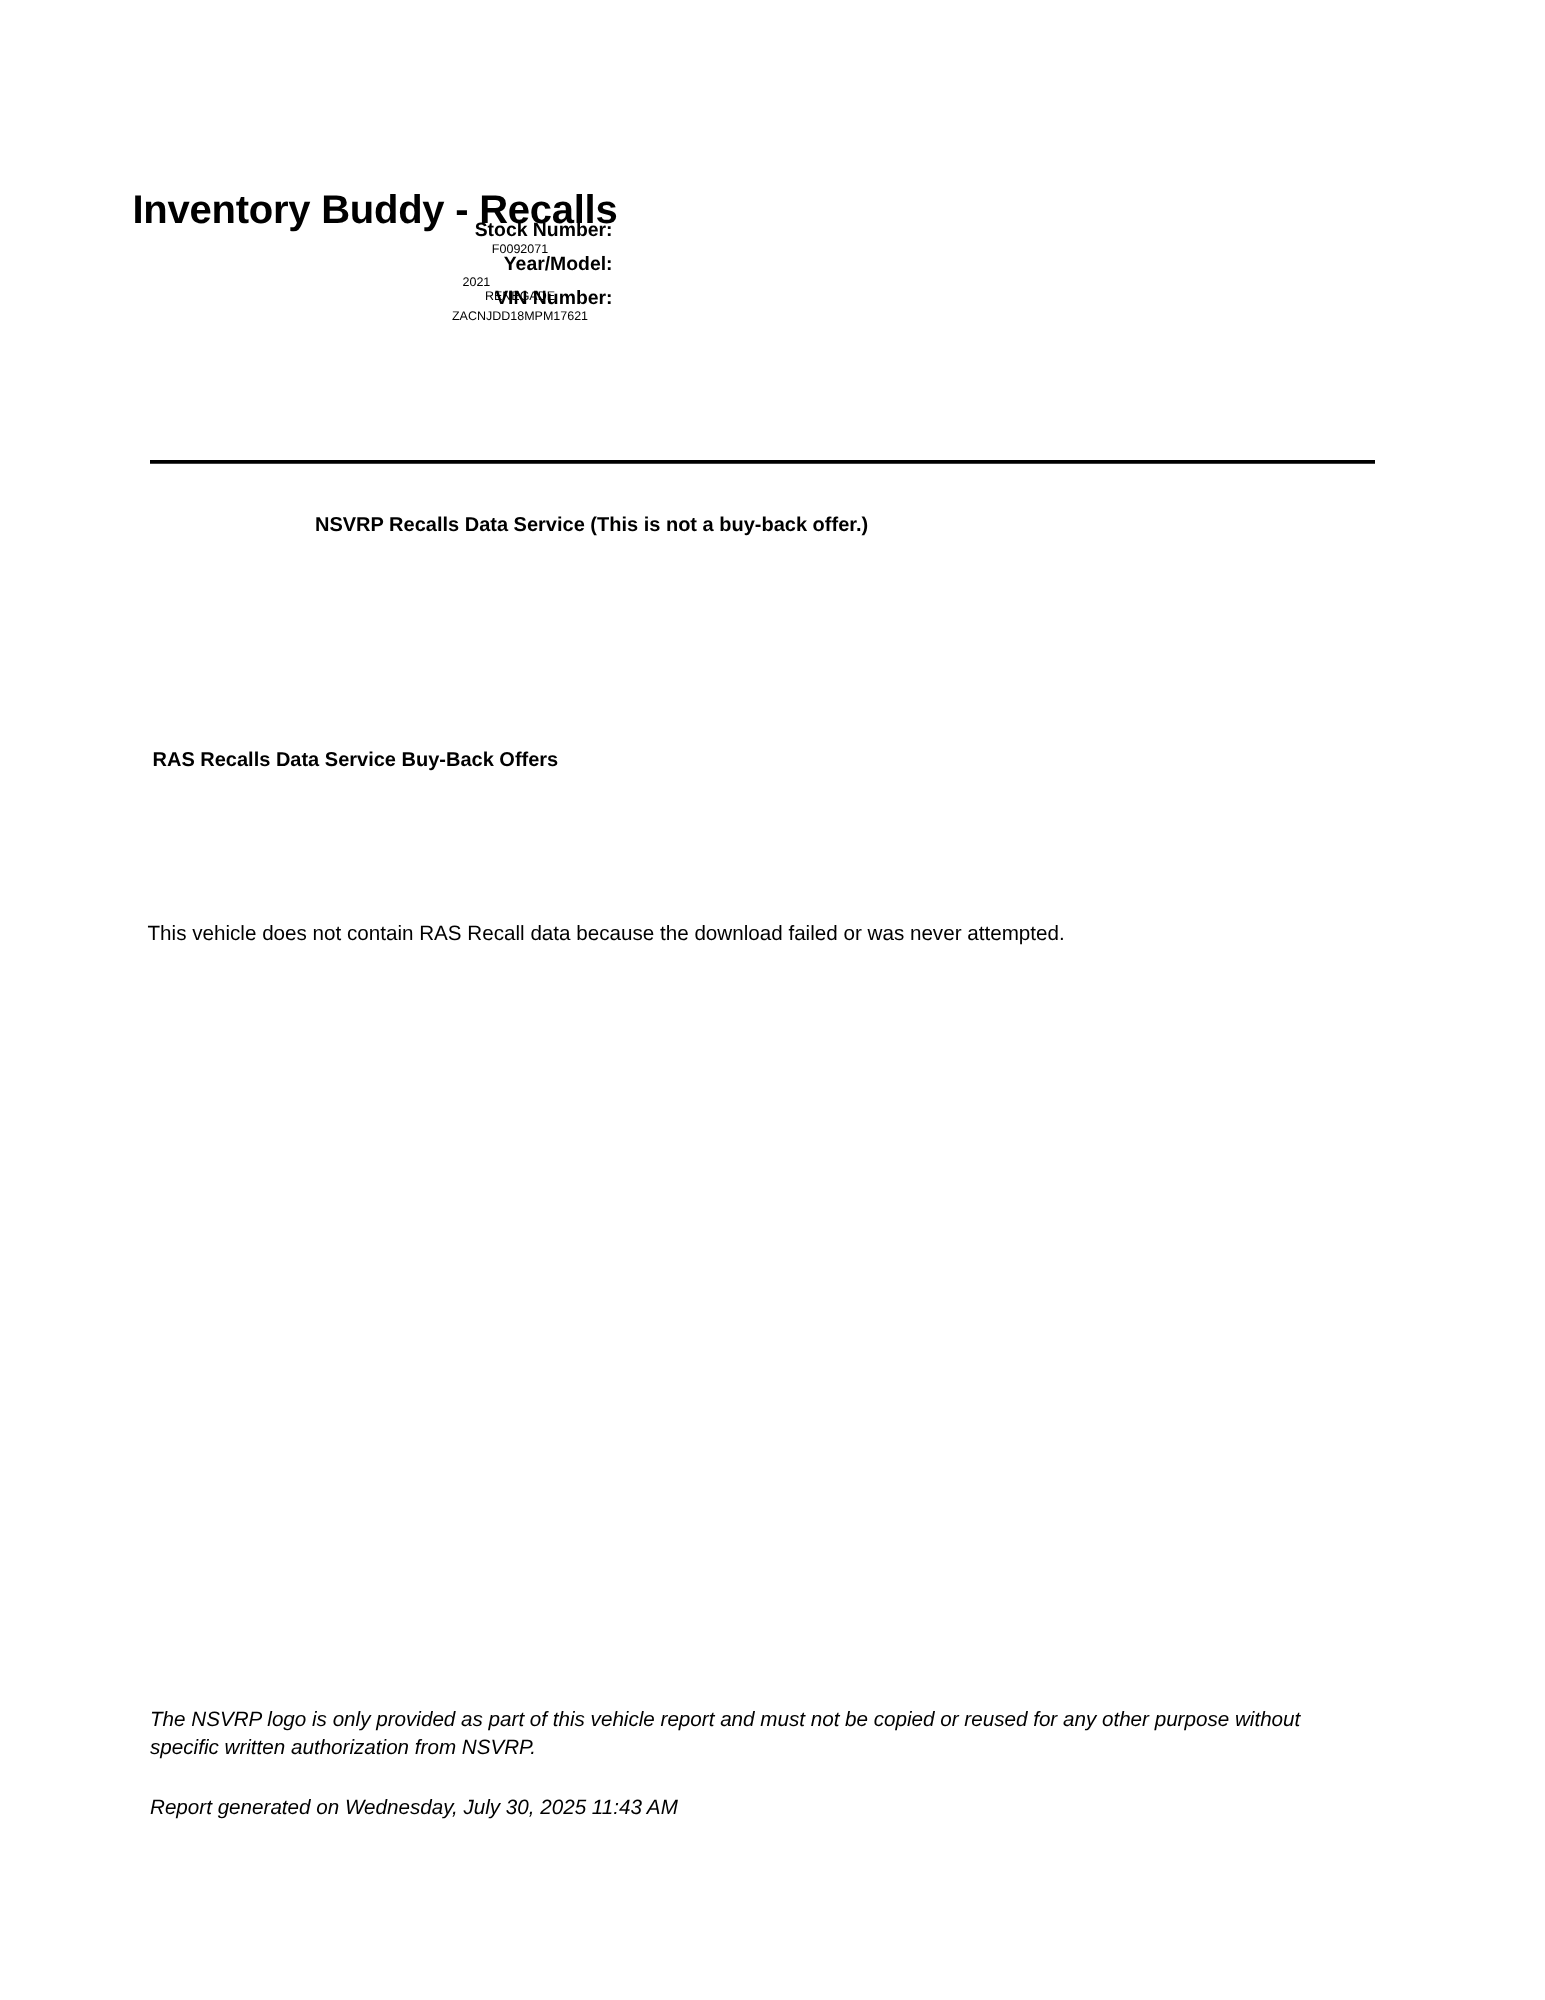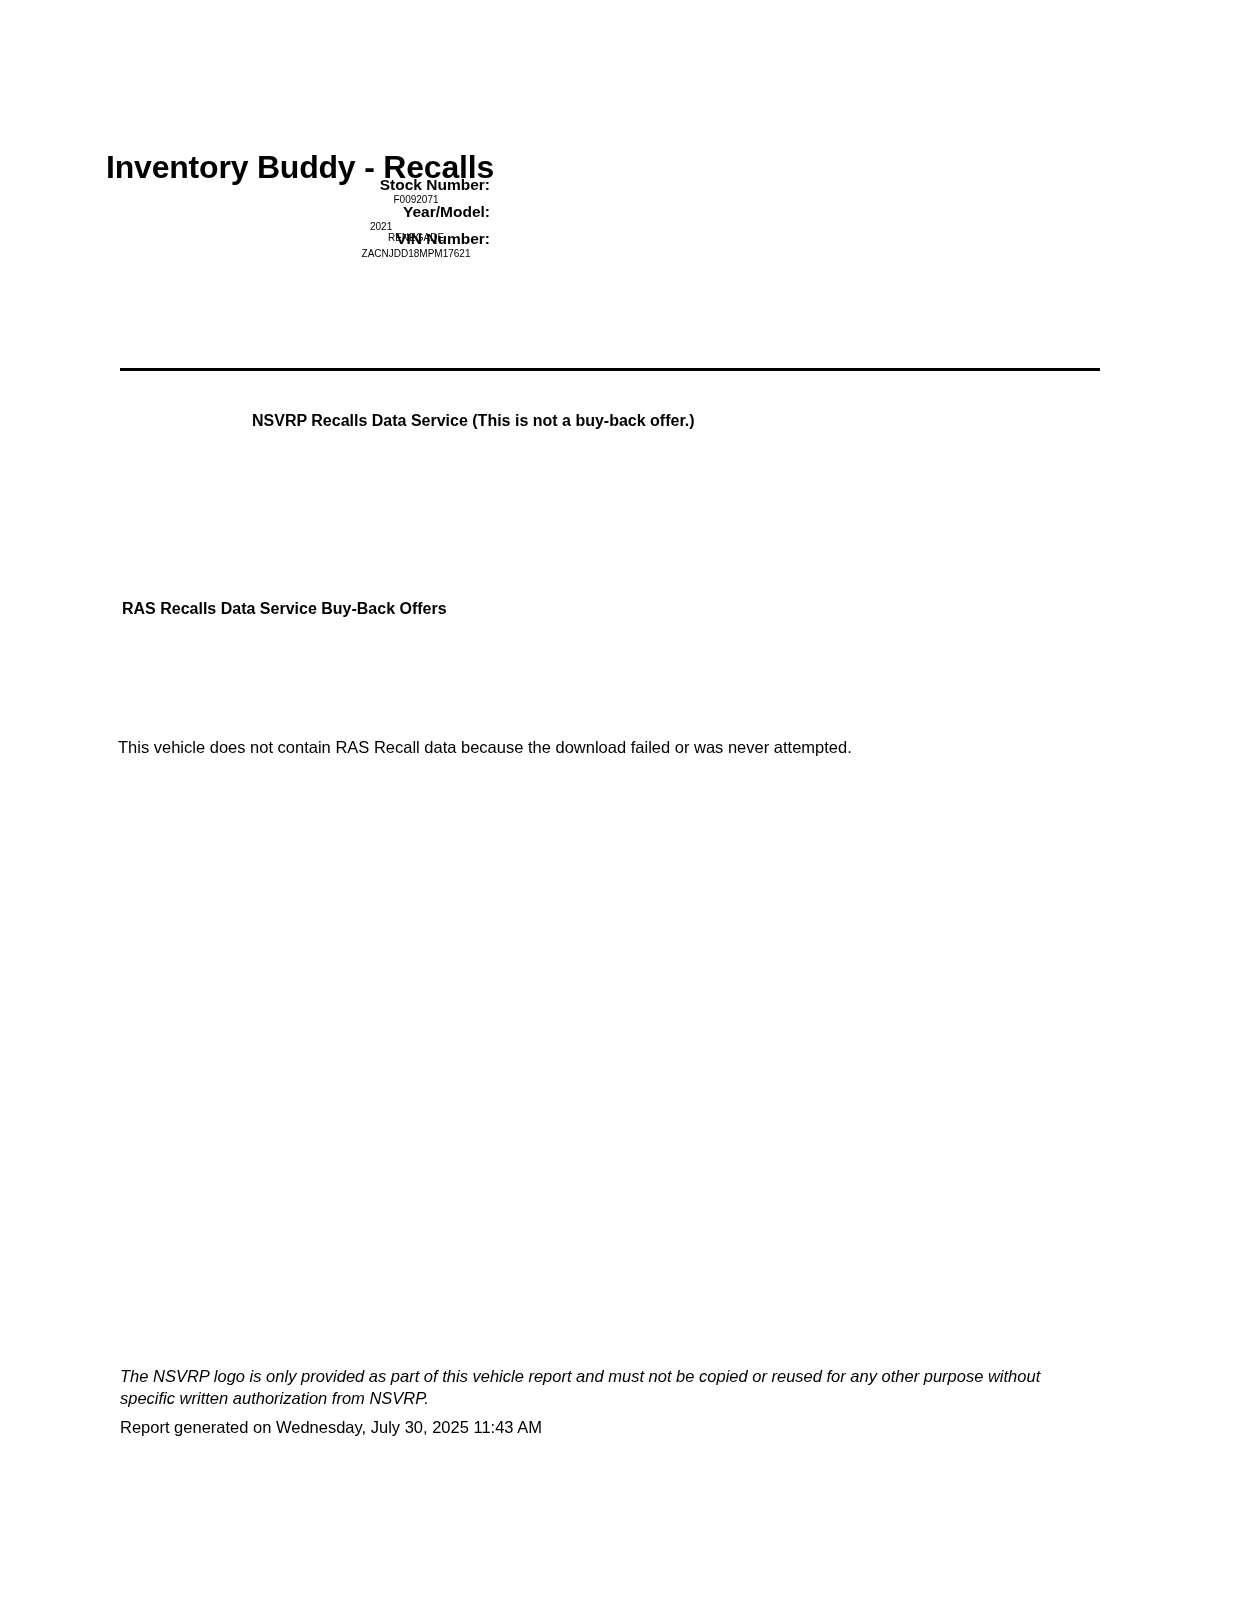--- a/index.html
+++ b/index.html
@@ -100,22 +100,23 @@
     left: 120px;
     top: 1365px;
     width: 970px;
   }
   .footer-note {
     font-size: 16.5px;
     font-style: italic;
     line-height: 1.35;
   }
   .footer-generated {
-    margin-top: 8px;
+    margin-top: 27px;
     font-size: 16.5px;
+    font-style: italic;
   }
 </style>
 </head>
 <body>
 
 <div class="page">
 
   <h1 class="title">Inventory Buddy - Recalls</h1>
 
   <div class="meta">

